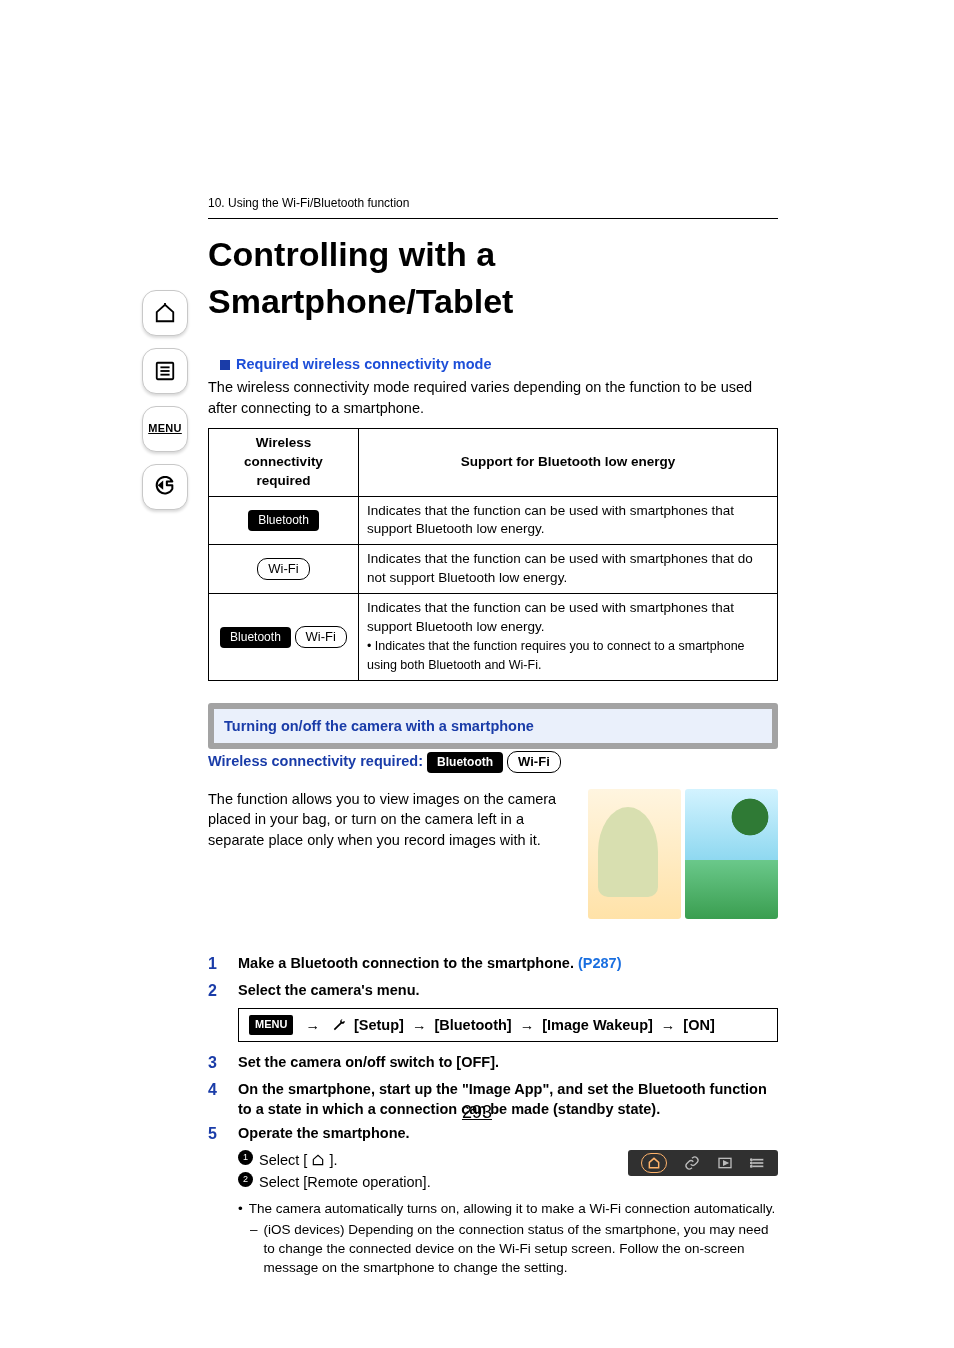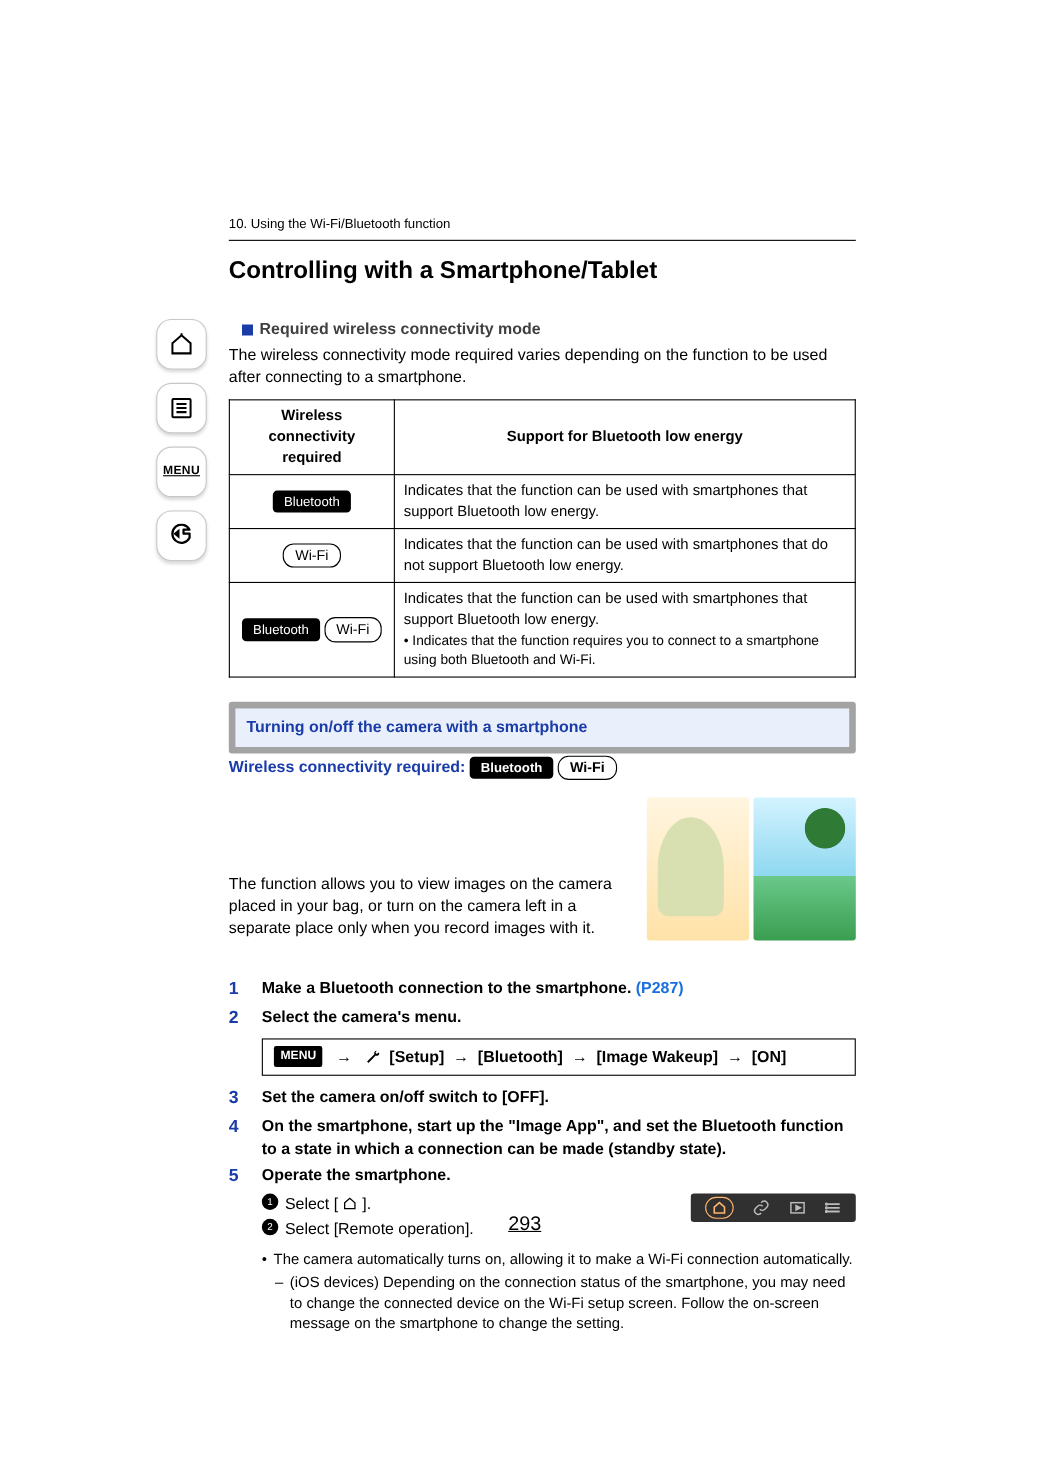--- a/index.html
+++ b/index.html
@@ -67,36 +67,36 @@
     color: #000;
     margin-bottom: 6px;
   }
   .hr-top {
     border: none;
     border-top: 1px solid #000;
     margin-bottom: 12px;
     width: 570px;
   }
   h1.title {
-    font-size: 22px;
+    font-size: 34px;
     font-weight: bold;
     margin-bottom: 28px;
   }
 
   .bullet-square {
     display: inline-block;
     width: 10px;
     height: 10px;
     background: #1a3ca8;
     vertical-align: middle;
     margin-right: 6px;
   }
   .subheading {
     font-weight: bold;
-    color: #404040;
+    color: #1d4ed8;
     font-size: 14.5px;
     margin-bottom: 3px;
     padding-left: 12px;
   }
   .para { margin-bottom: 10px; }
 
   
   table.conn {
     border-collapse: collapse;
     width: 100%;
@@ -146,21 +146,21 @@
     font-weight: bold;
     margin-bottom: 2px;
     font-size: 14.5px;
   }
   .wireless-line {
     font-weight: bold;
     margin-bottom: 16px;
   }
   .wireless-line .lab { color: #1a3ca8; }
 
-  .desc-row { display: flex; gap: 18px; align-items: flex-end; margin-bottom: 34px; }
+  .desc-row { display: flex; gap: 18px; align-items: flex-start; margin-bottom: 34px; }
   .desc-text { flex: 1; }
 
   .illus {
     width: 190px;
     height: 130px;
     display: flex;
     gap: 4px;
   }
   .illus-left, .illus-right {
     flex: 1;

